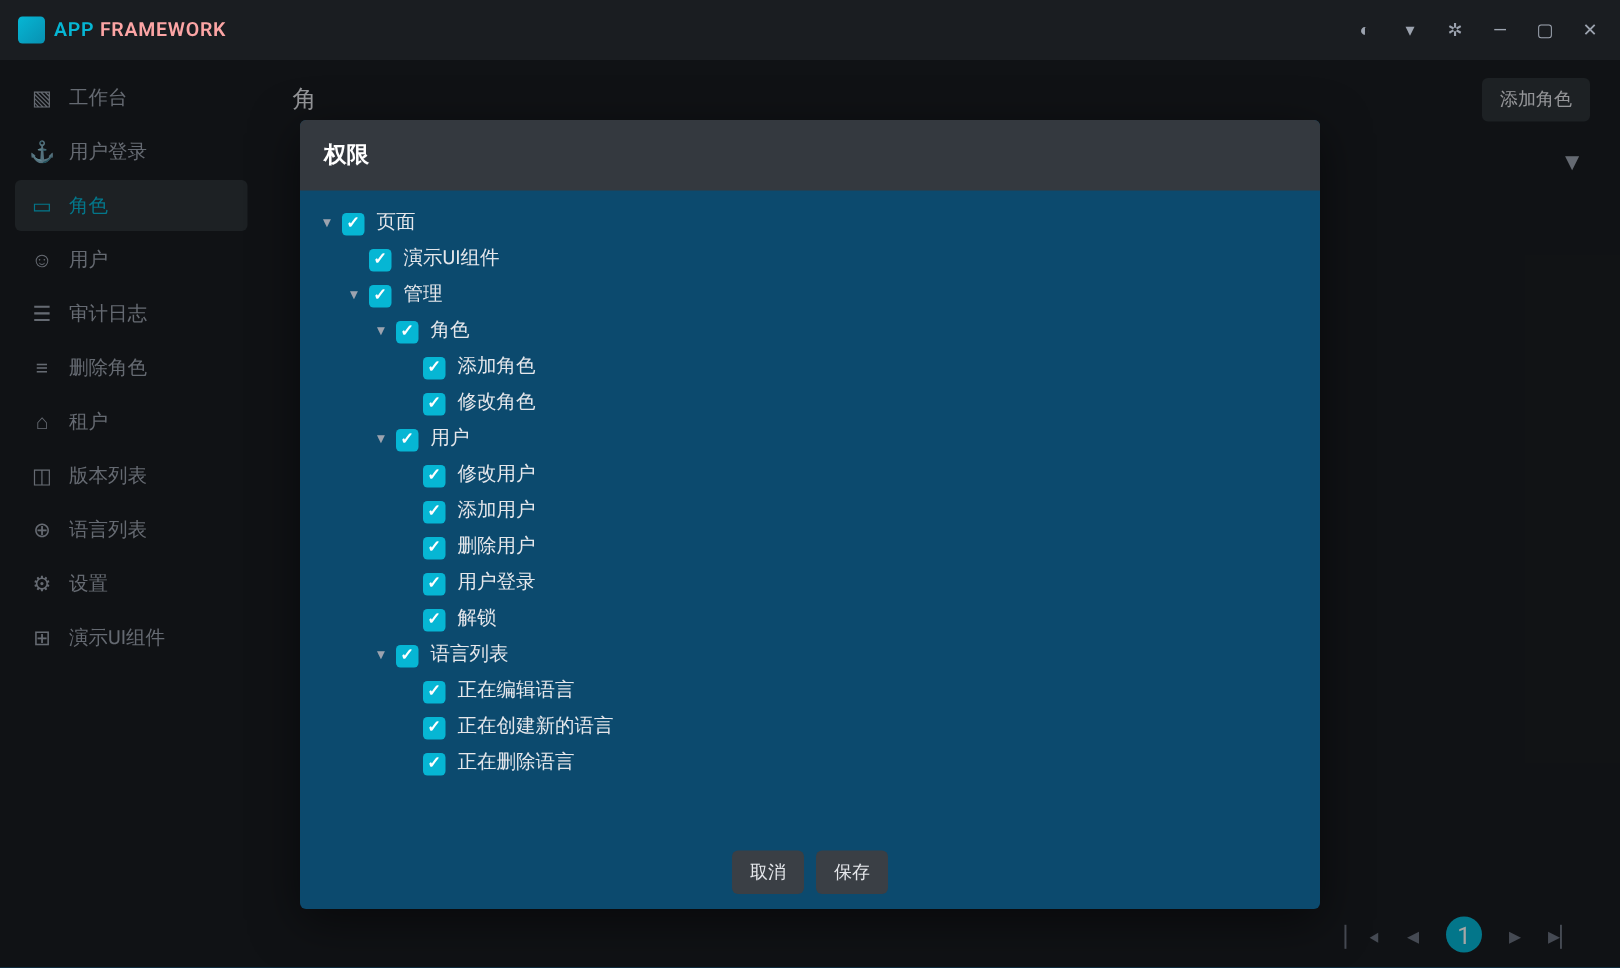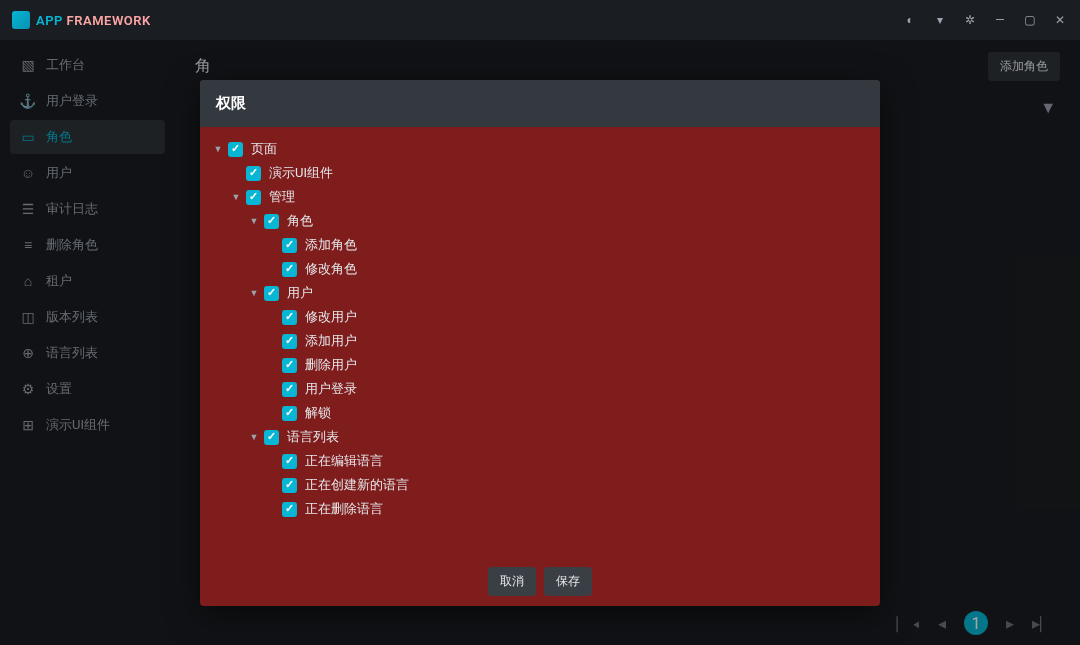--- a/index.html
+++ b/index.html
@@ -19,21 +19,21 @@
 .main{flex:1;padding:12px 20px;position:relative}
 .page-head{display:flex;justify-content:space-between;align-items:center;margin-bottom:12px}
 .page-title{font-size:16px;color:#e5e7eb}
 .btn{background:#2d3338;color:#e5e7eb;border:none;padding:6px 12px;font-size:12px;border-radius:4px;cursor:pointer}
 .filter-btn{position:absolute;right:24px;top:58px;color:#9ca3af;cursor:pointer}
 .pager{position:absolute;bottom:10px;right:24px;display:flex;gap:10px;align-items:center;color:#6b7280}
 .pager-btn{cursor:pointer;width:24px;height:24px;display:flex;align-items:center;justify-content:center;border-radius:12px}
 .pager-btn.active{background:#06b6d4;color:#fff}
 
 .backdrop{position:absolute;inset:0;top:40px;background:rgba(0,0,0,.35)}
-.modal{position:absolute;left:200px;top:80px;width:680px;background:#7f1d1d;border-radius:4px;box-shadow:0 8px 32px rgba(0,0,0,.5);overflow:hidden}
+.modal{position:absolute;left:200px;top:80px;width:680px;background:#0c4a6e;border-radius:4px;box-shadow:0 8px 32px rgba(0,0,0,.5);overflow:hidden}
 .modal-head{background:#34393f;padding:14px 16px;font-size:15px;font-weight:600;color:#fff}
 .modal-body{height:430px;overflow-y:auto;padding:10px 12px;position:relative}
 .modal-body::-webkit-scrollbar{width:6px}
 .modal-body::-webkit-scrollbar-thumb{background:#4b5563;border-radius:3px}
 .tree{font-size:13px;color:#e5e7eb}
 .tree-row{display:flex;align-items:center;gap:4px;padding:2px 0;line-height:20px}
 .caret{width:12px;color:#9ca3af;font-size:9px;cursor:pointer;display:inline-block;text-align:center}
 .spacer{width:12px;display:inline-block}
 .chk{width:15px;height:15px;background:#06b6d4;border-radius:3px;display:inline-flex;align-items:center;justify-content:center;cursor:pointer;flex-shrink:0}
 .chk::after{content:"✓";color:#fff;font-size:11px;font-weight:bold}

